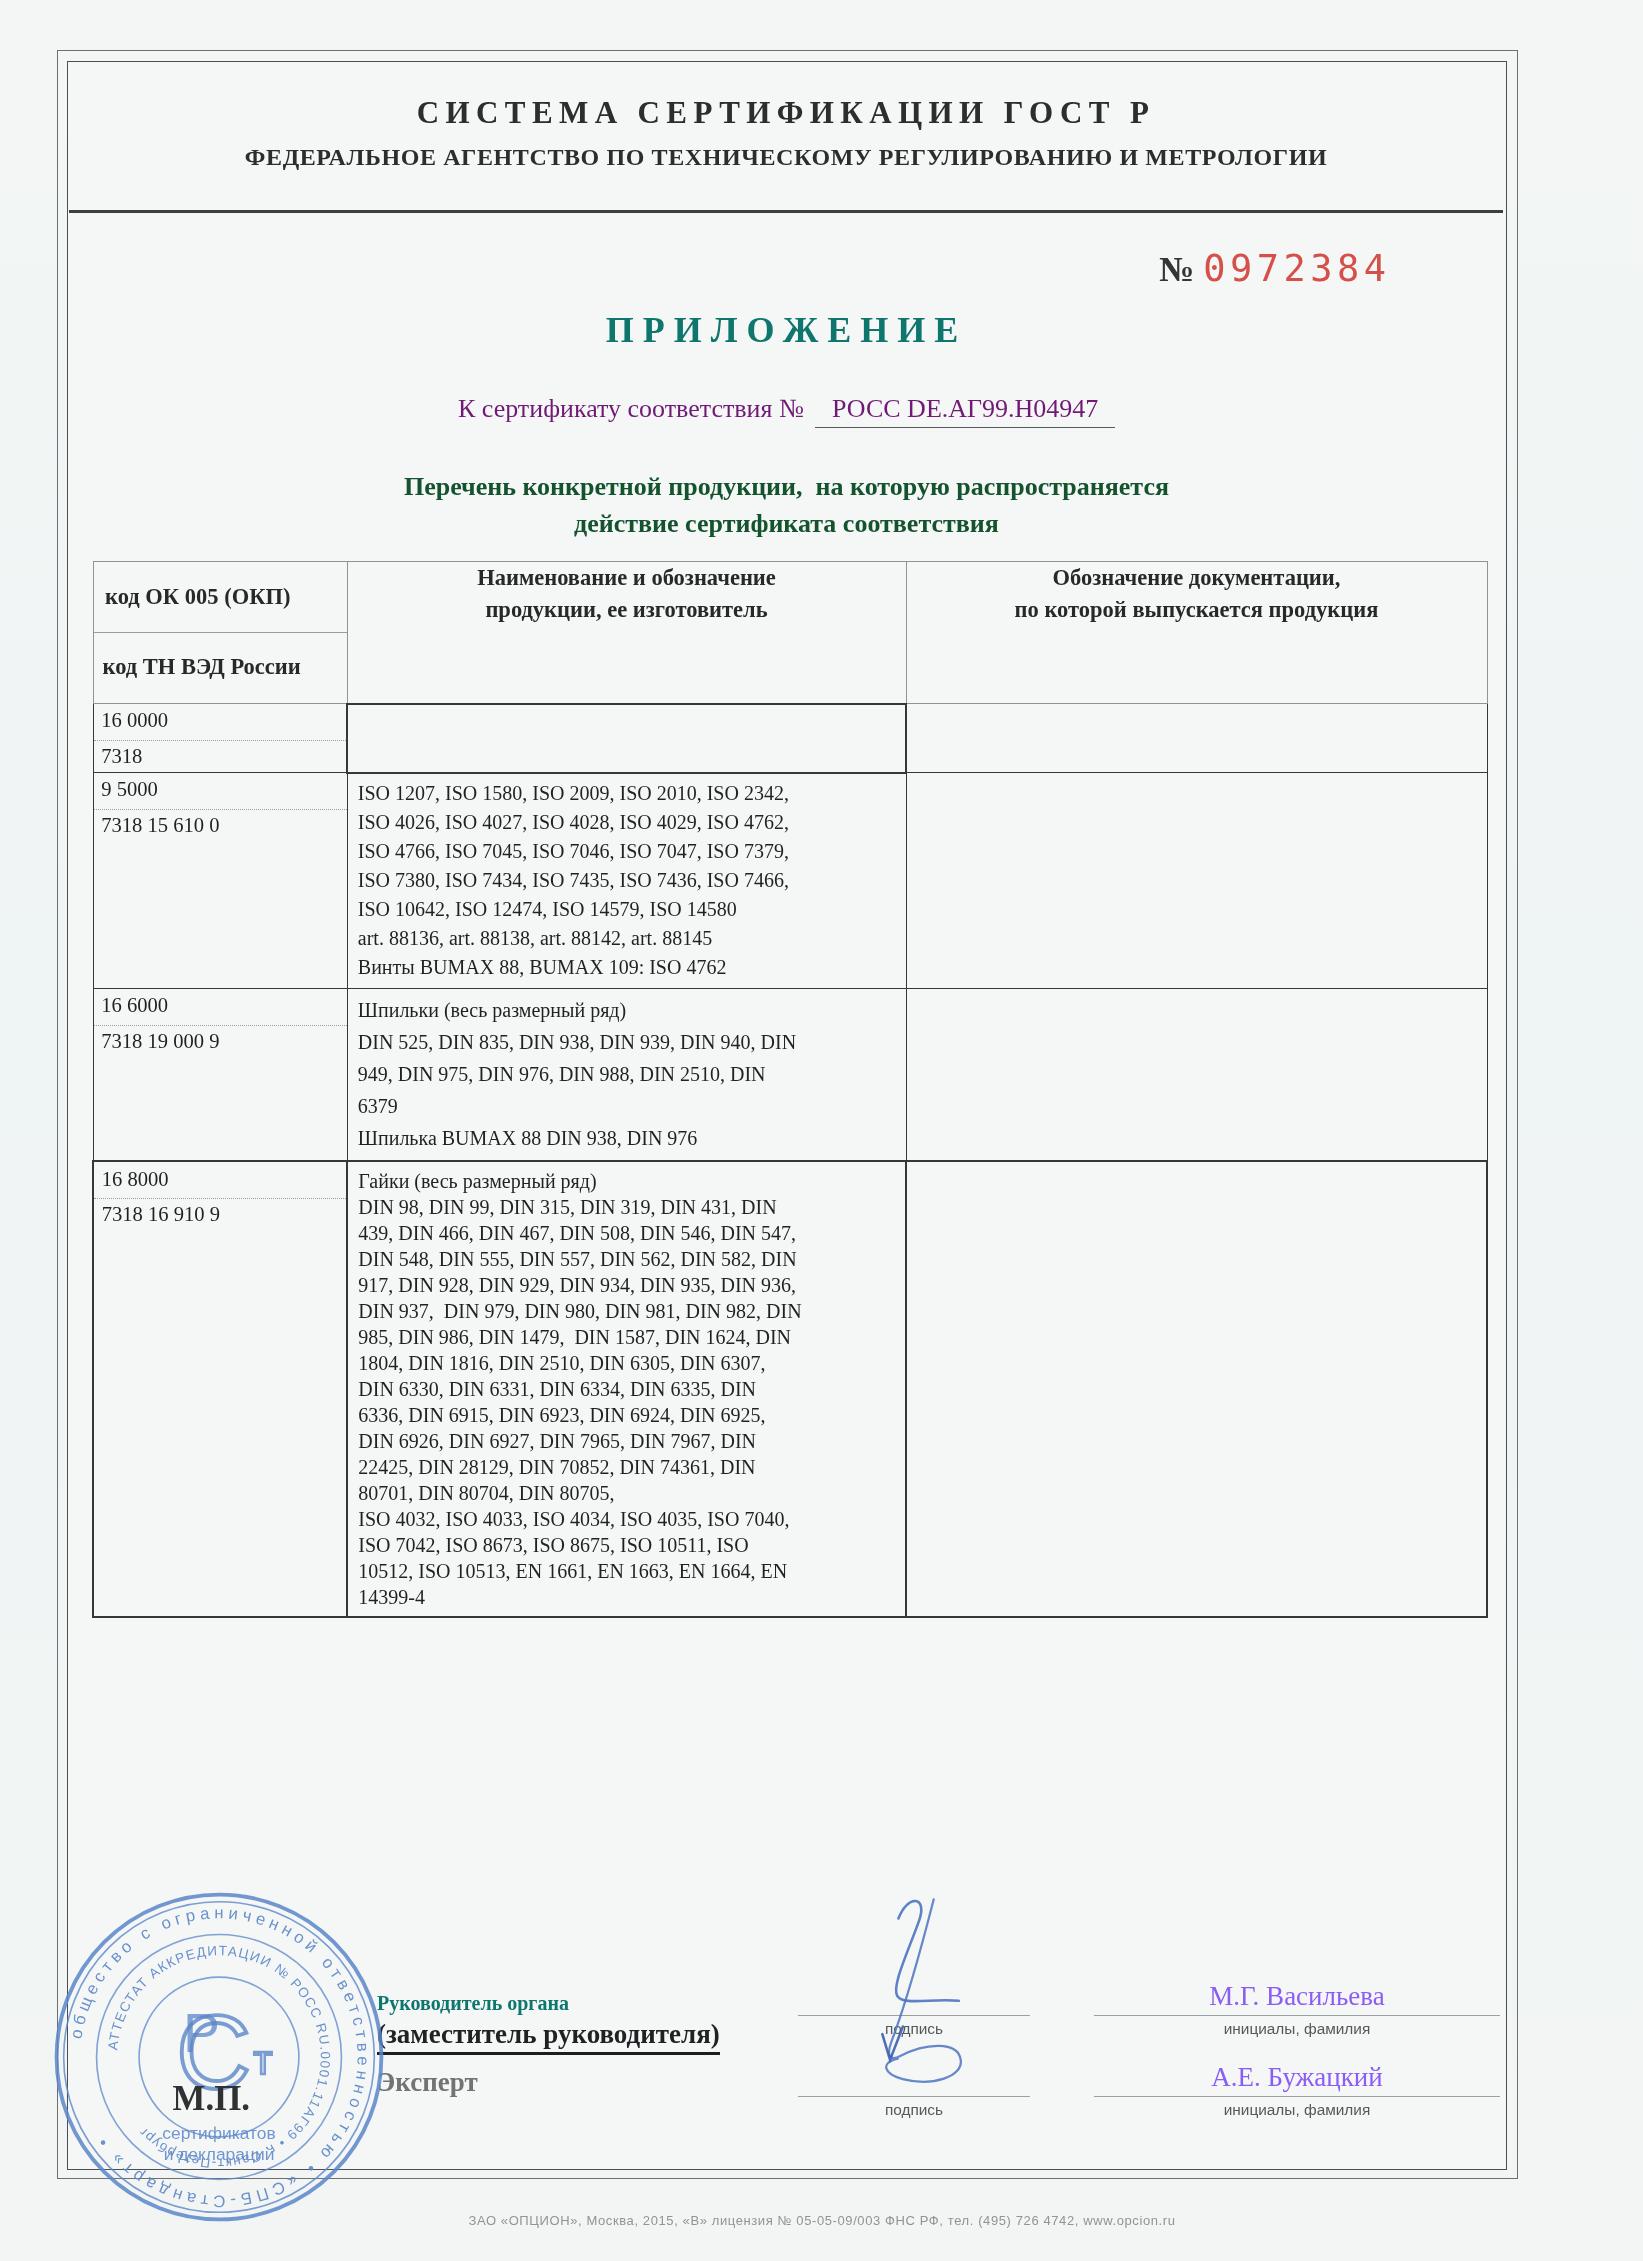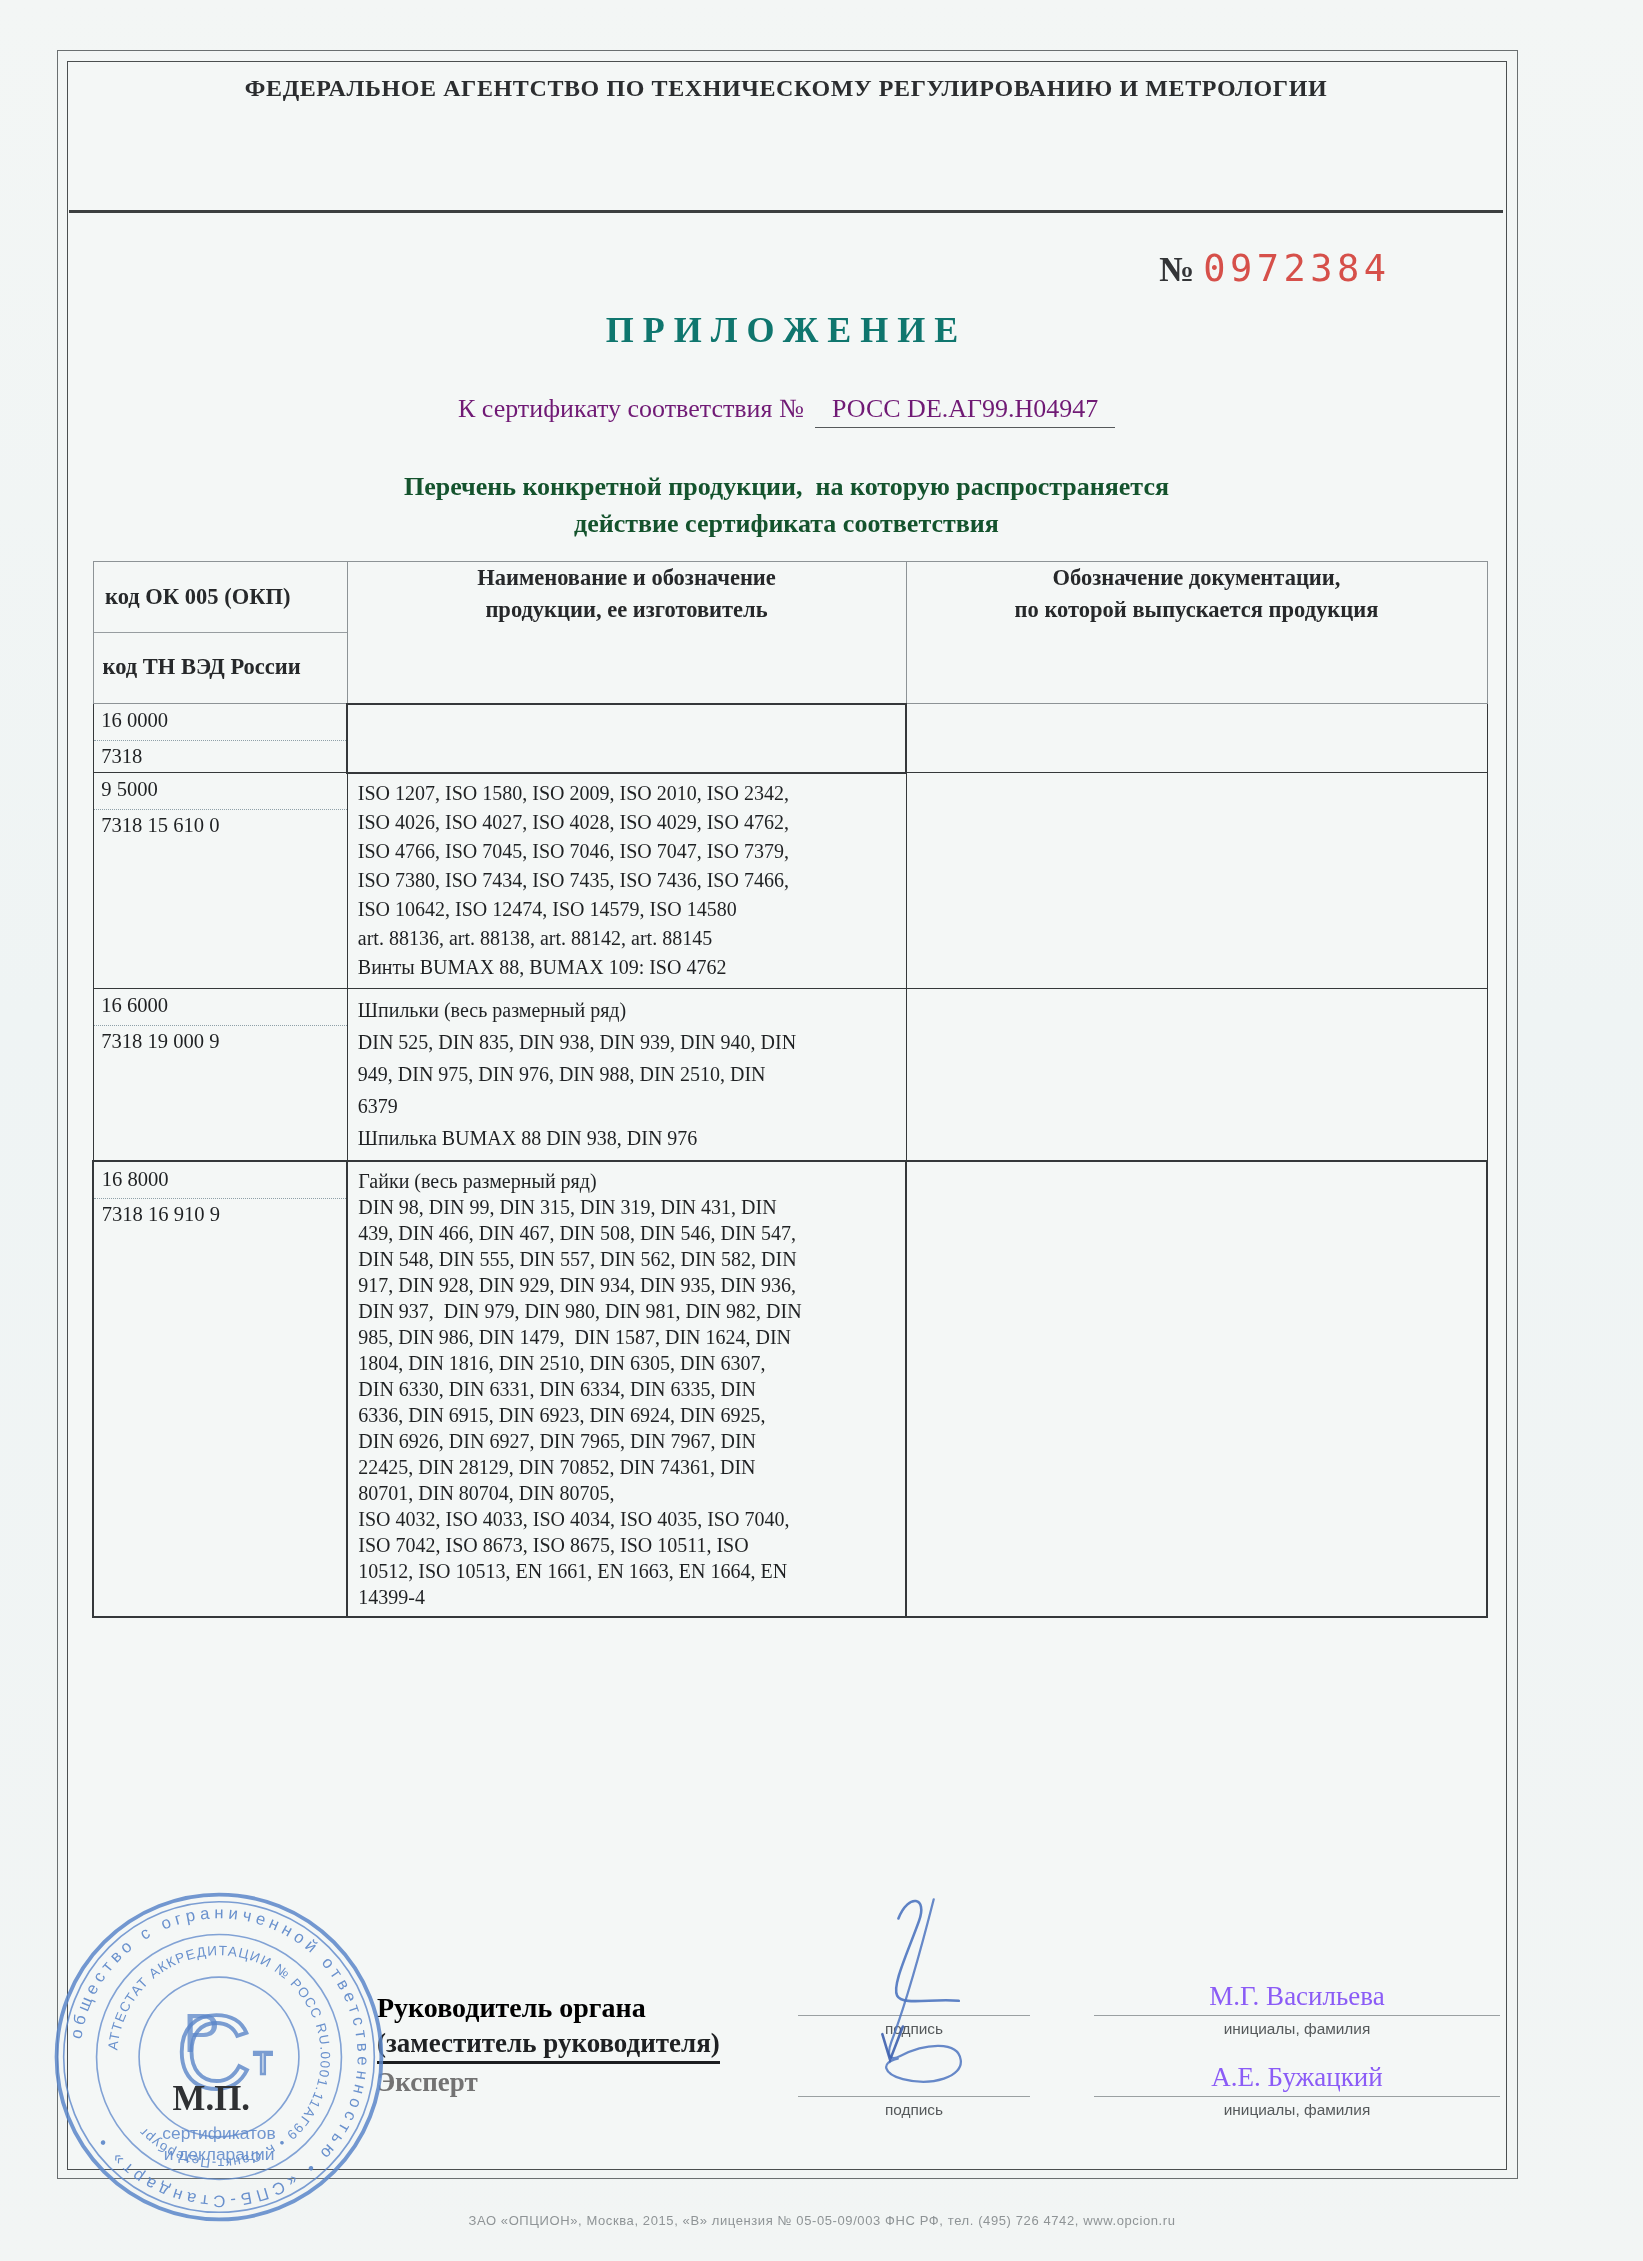--- a/index.html
+++ b/index.html
@@ -33,21 +33,21 @@
   .products{font-size:20px;padding:5.1px 10.3px 6.4px 10.3px;white-space:pre-wrap;}
   tr.r1 td{height:67px;}
   tr.r1 td.c2,tr.r4 td{border-width:2.6px;}
   tr.r2 .products{line-height:29px;}
   tr.r2 td{height:209px;}
   tr.r3 .products{line-height:32px;}
   tr.r3 td{height:166px;}
   tr.r4 .products{line-height:26px;}
   tr.r4 td{height:454px;}
   .role-block{position:absolute;left:377px;top:1992px;width:451px;}
-  .role1{font-size:28px;font-weight:bold;color:#000000;}
+  .role1{font-size:20px;font-weight:bold;color:#0f766e;}
   .role2{font-size:27px;font-weight:bold;color:#1f2123;border-bottom:3.2px solid #1c1e20;display:inline-block;padding-bottom:1.9px;margin-top:4px;}
   .expert-role{position:absolute;left:377px;top:2067px;font-size:27px;font-weight:bold;color:#737373;}
   .sig-line{position:absolute;border-top:1.3px solid #9aa0a2;text-align:center;font-family:"Liberation Sans","DejaVu Sans",sans-serif;font-size:15.4px;color:#55595b;padding-top:3.9px;}
   .sig1{left:798px;top:2015px;width:232px;}
   .sig2{left:798px;top:2096px;width:232px;}
   .name{position:absolute;font-size:27px;color:#8b5cf6;white-space:nowrap;}
   .name1{left:1094px;top:1981px;width:406px;text-align:center;}
   .name2{left:1094px;top:2062px;width:406px;text-align:center;}
   .name-line1{left:1094px;top:2015px;width:406px;}
   .name-line2{left:1094px;top:2096px;width:406px;}
@@ -57,20 +57,21 @@
 </style>
 </head>
 <body>
 
 <div class="paper">
 
   <div class="outer-frame"></div>
   <div class="inner-frame"></div>
 
   <div class="header-box">
+    <div class="title1">СИСТЕМА СЕРТИФИКАЦИИ ГОСТ Р</div>
     <div class="title2">ФЕДЕРАЛЬНОЕ АГЕНТСТВО ПО ТЕХНИЧЕСКОМУ РЕГУЛИРОВАНИЮ И МЕТРОЛОГИИ</div>
   </div>
 
   <div class="doc-number">
     <span class="no-sign">№</span><span class="no-value">0972384</span>
   </div>
 
   <div class="appendix-title">ПРИЛОЖЕНИЕ</div>
 
   <div class="cert-line">

